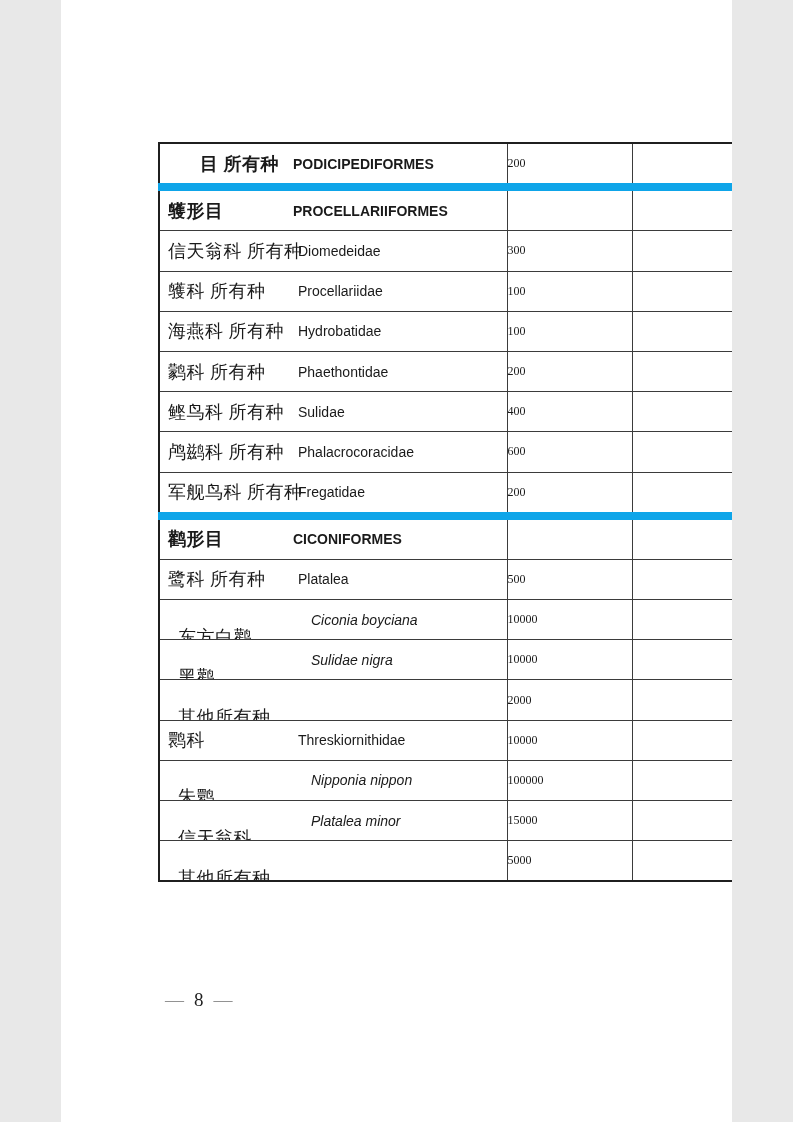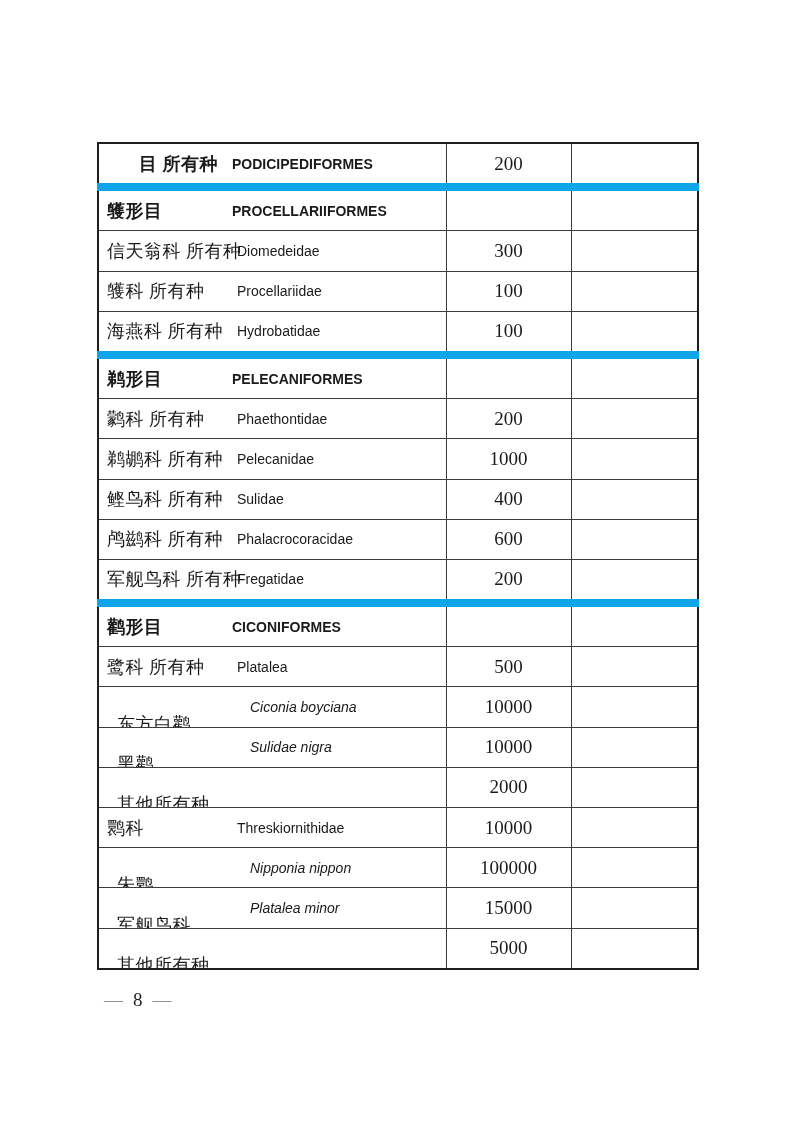--- a/index.html
+++ b/index.html
@@ -1,18 +1,18 @@
 <!DOCTYPE html>
 <html><head>
 <meta charset="utf-8">
 <style>
   html, body { margin: 0; padding: 0; background: #e8e8e8; }
   .page {
     position: relative;
-    width: 793px;
+    width: 671px;
     height: 1122px;
     margin: 0 auto;
     background: #ffffff;
     overflow: hidden;
     font-family: "Liberation Serif", "DejaVu Serif", serif;
     color: #1a1a1a;
   }
 
   table.doc-table {
     position: absolute;
@@ -55,22 +55,21 @@
     font-family: Liberation Sans, sans-serif;
     font-size: 14px;
     white-space: nowrap;
   }
   tr.indent1 .latin { left: 151px; text-align: center; }
   tr.bold .latin    { left: 133px; font-weight: bold; }
   tr.bold .cn       { font-weight: bold; }
   tr.italic .latin  { font-style: italic; }
 
   .value-cell {
-    text-align: center;
-    font-size: 19px;
+    font-size: 12px;
     font-family: "Liberation Serif", "DejaVu Serif", serif;
   }
   .note-cell { }
 
   .footer {
     position: absolute;
     left: 104px;
     top: 989px;
     font-size: 19px;
     letter-spacing: 1px;
@@ -124,46 +123,30 @@
     <td class="note-cell"></td>
   </tr>
         <tr>
     <td class="name-cell">
       <span class="cn">海燕科 所有种</span>
       <span class="latin">Hydrobatidae</span>
     </td>
     <td class="value-cell">100</td>
     <td class="note-cell"></td>
   </tr>
-        <tr class="bold section">
-    <td class="name-cell">
-      <span class="cn">鹈形目</span>
-      <span class="latin">PELECANIFORMES</span>
-    </td>
-    <td class="value-cell"></td>
-    <td class="note-cell"></td>
-  </tr>
         <tr>
     <td class="name-cell">
       <span class="cn">鹲科 所有种</span>
       <span class="latin">Phaethontidae</span>
     </td>
     <td class="value-cell">200</td>
     <td class="note-cell"></td>
   </tr>
         <tr>
     <td class="name-cell">
-      <span class="cn">鹈鹕科 所有种</span>
-      <span class="latin">Pelecanidae</span>
-    </td>
-    <td class="value-cell">1000</td>
-    <td class="note-cell"></td>
-  </tr>
-        <tr>
-    <td class="name-cell">
       <span class="cn">鲣鸟科 所有种</span>
       <span class="latin">Sulidae</span>
     </td>
     <td class="value-cell">400</td>
     <td class="note-cell"></td>
   </tr>
         <tr>
     <td class="name-cell">
       <span class="cn">鸬鹚科 所有种</span>
       <span class="latin">Phalacrocoracidae</span>
@@ -230,21 +213,21 @@
         <tr class="italic indent1">
     <td class="name-cell">
       <span class="cn">朱鹮</span>
       <span class="latin">Nipponia nippon</span>
     </td>
     <td class="value-cell">100000</td>
     <td class="note-cell"></td>
   </tr>
         <tr class="italic indent1">
     <td class="name-cell">
-      <span class="cn">军舰鸟科</span>
+      <span class="cn">信天翁科</span>
       <span class="latin">Platalea minor</span>
     </td>
     <td class="value-cell">15000</td>
     <td class="note-cell"></td>
   </tr>
         <tr class="indent1">
     <td class="name-cell">
       <span class="cn">其他所有种</span>
       <span class="latin"></span>
     </td>

